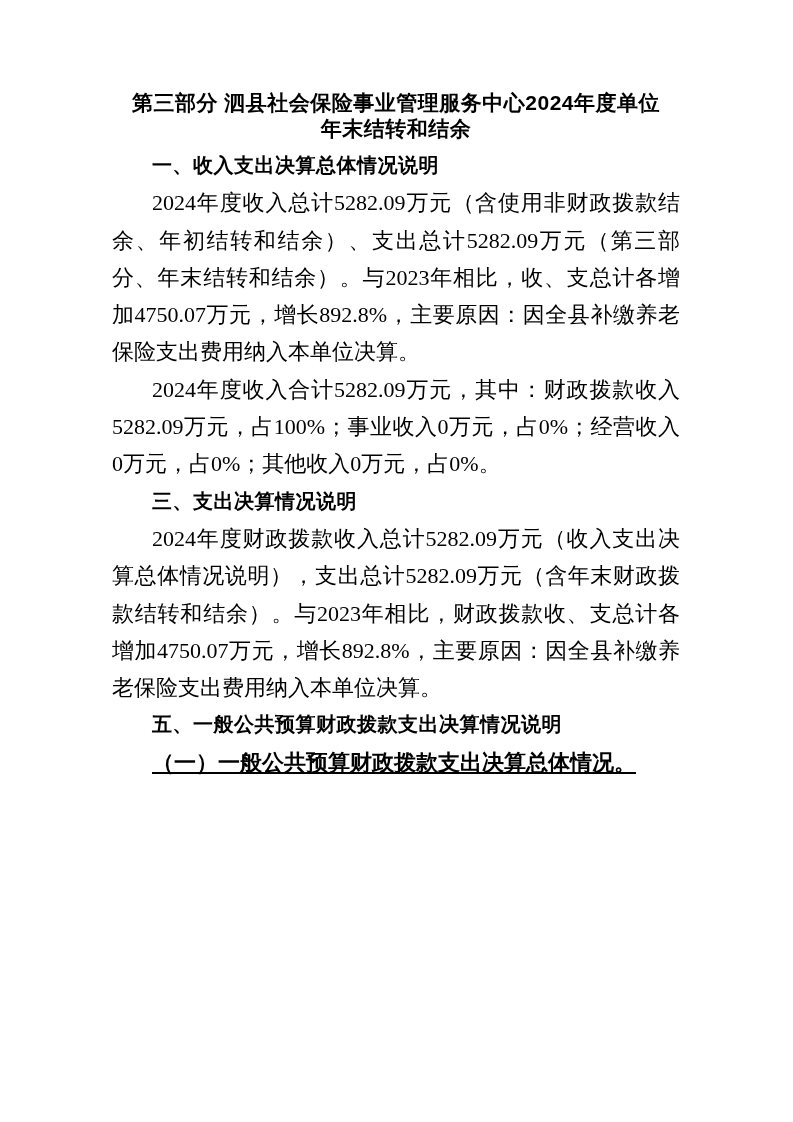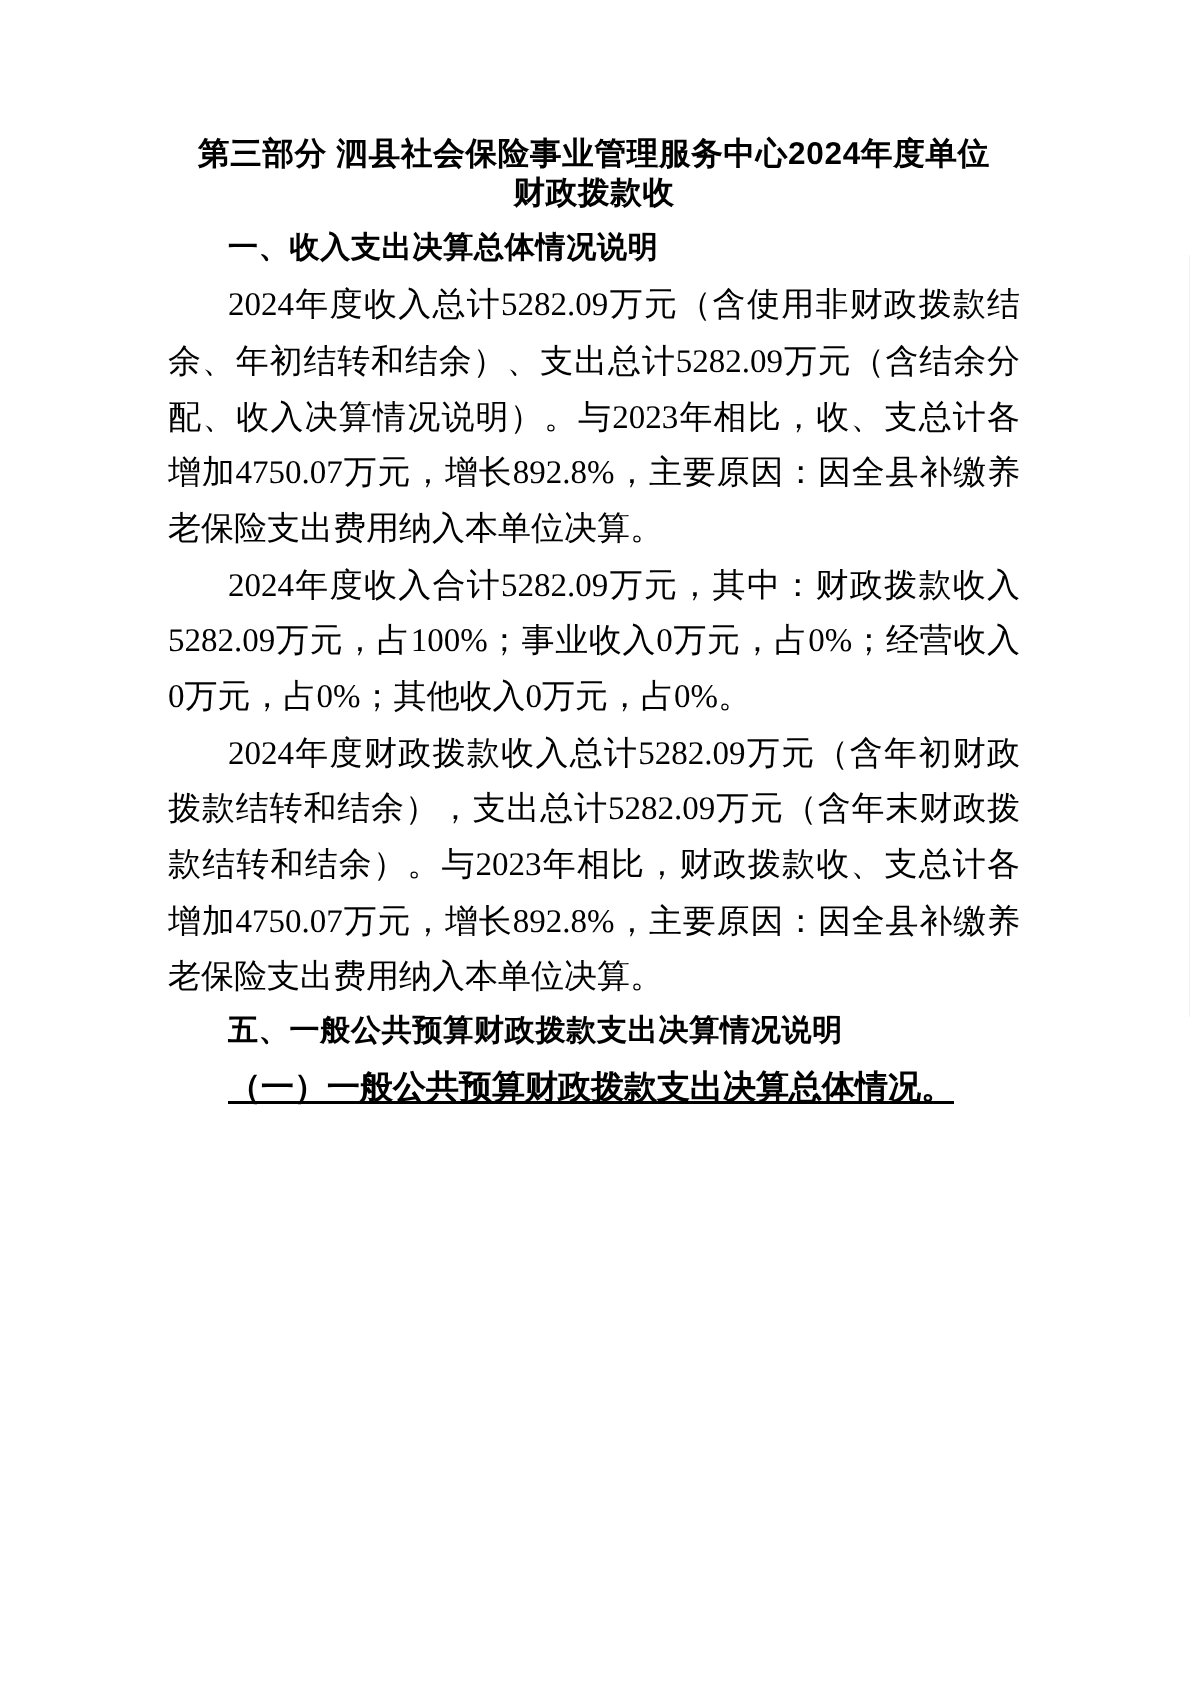--- a/index.html
+++ b/index.html
@@ -64,36 +64,37 @@
   }
 </style>
 </head>
 <body>
 
 <div class="page">
   <div class="content">
 
     <div class="doc-title">
       <div>第三部分 泗县社会保险事业管理服务中心2024年度单位</div>
-      <div>财政拨款收</div>
+      <div>年末结转和结余</div>
     </div>
 
     <div class="blocks">
 
       <h2 class="sec-heading">一、收入支出决算总体情况说明</h2>
 
-      <p class="body-para">2024年度收入总计5282.09万元（含使用非财政拨款结余、年初结转和结余）、支出总计5282.09万元（含结余分配、收入决算情况说明）。与2023年相比，收、支总计各增加4750.07万元，增长892.8%，主要原因：因全县补缴养老保险支出费用纳入本单位决算。</p>
+      <p class="body-para">2024年度收入总计5282.09万元（含使用非财政拨款结余、年初结转和结余）、支出总计5282.09万元（第三部分、年末结转和结余）。与2023年相比，收、支总计各增加4750.07万元，增长892.8%，主要原因：因全县补缴养老保险支出费用纳入本单位决算。</p>
 
 
       <p class="body-para">2024年度收入合计5282.09万元，其中：财政拨款收入5282.09万元，占100%；事业收入0万元，占0%；经营收入0万元，占0%；其他收入0万元，占0%。</p>
 
+      <h2 class="sec-heading">三、支出决算情况说明</h2>
 
 
 
-      <p class="body-para">2024年度财政拨款收入总计5282.09万元（含年初财政拨款结转和结余），支出总计5282.09万元（含年末财政拨款结转和结余）。与2023年相比，财政拨款收、支总计各增加4750.07万元，增长892.8%，主要原因：因全县补缴养老保险支出费用纳入本单位决算。</p>
+      <p class="body-para">2024年度财政拨款收入总计5282.09万元（收入支出决算总体情况说明），支出总计5282.09万元（含年末财政拨款结转和结余）。与2023年相比，财政拨款收、支总计各增加4750.07万元，增长892.8%，主要原因：因全县补缴养老保险支出费用纳入本单位决算。</p>
 
       <h2 class="sec-heading">五、一般公共预算财政拨款支出决算情况说明</h2>
 
       <p class="body-para sub-heading">（一）一般公共预算财政拨款支出决算总体情况。</p>
 
 
     </div>
   </div>
 </div>
 

